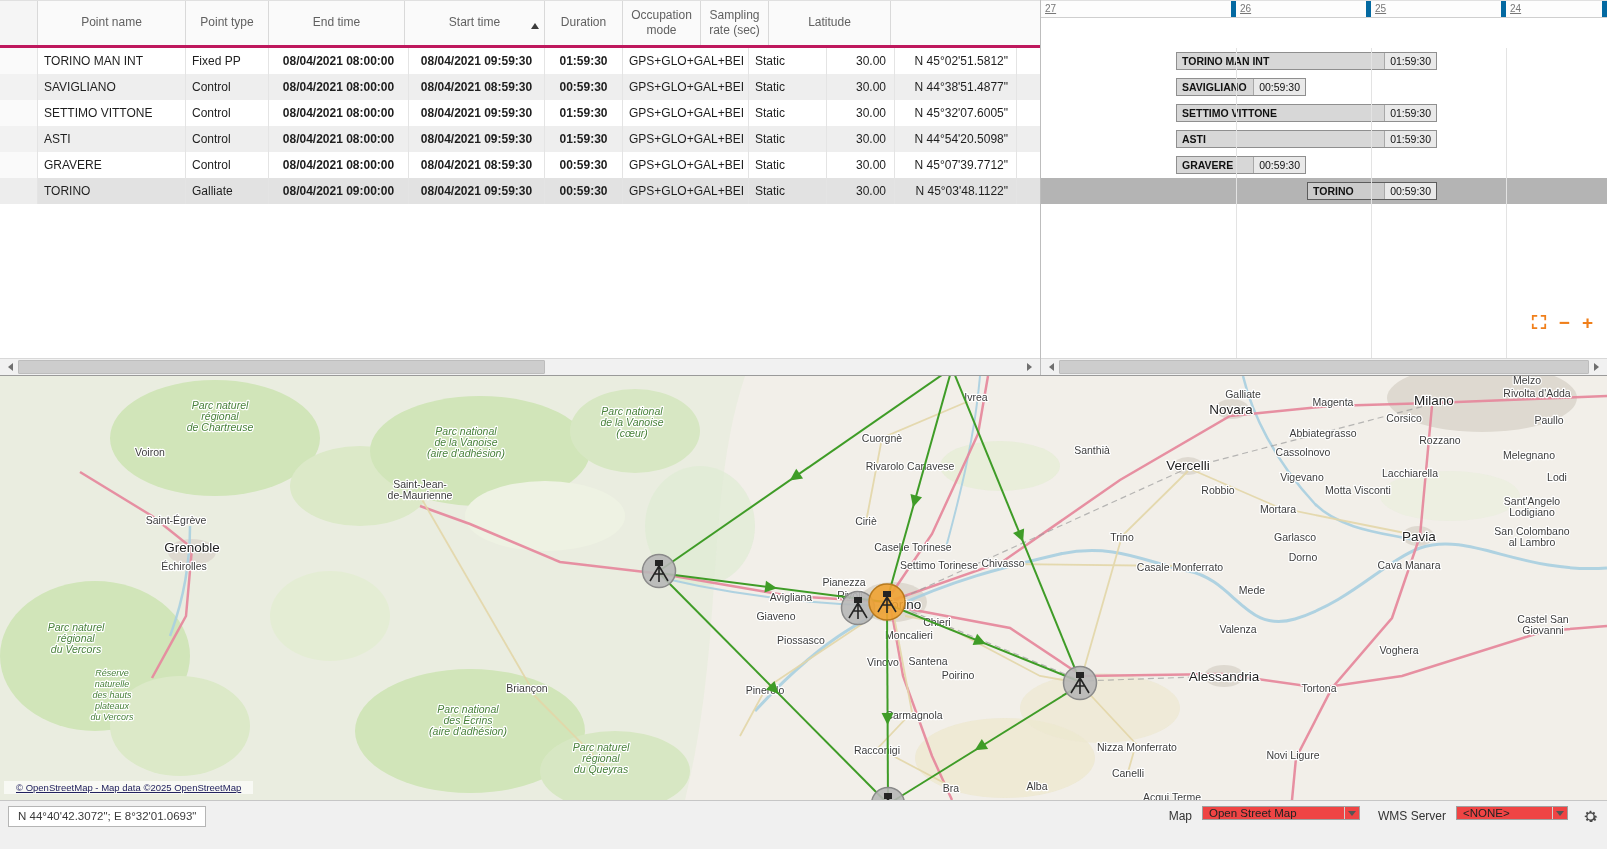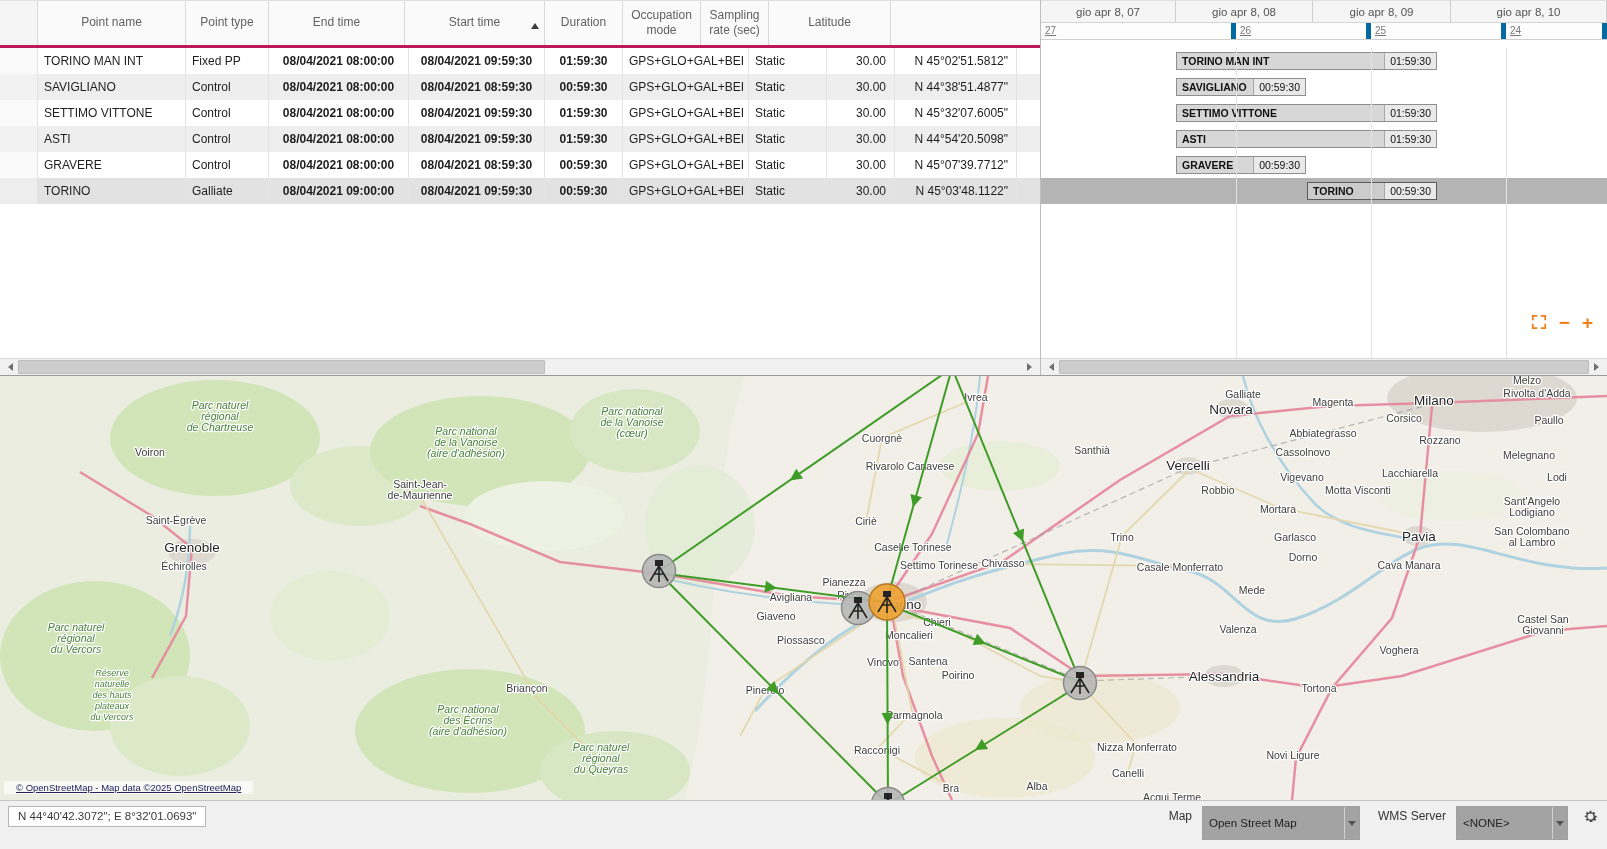--- a/index.html
+++ b/index.html
@@ -69,21 +69,21 @@
   .attribution { position: absolute; left: 4px; bottom: 6px; font-size: 9.5px; color: #22225e;
     background: rgba(255,255,255,.65); padding: 1px 12px; text-decoration: underline; }
 
   
   .status-bar { height: 49px; background: #f0f0f0; border-top: 1px solid #c6c6c6;
     display: flex; align-items: flex-start; padding: 5px 8px; gap: 10px; }
   .coords-box { background: #fff; border: 1px solid #b5b5b5; height: 21px; line-height: 19px;
     padding: 0 9px; font-size: 11.5px; color: #3a3a3a; white-space: nowrap; }
   .sb-spacer { flex: 1; }
   .sb-label { line-height: 21px; color: #333; font-size: 12px; }
-  .combo { background: #a3a3a3; border: 1px solid #a0a0a0; height: 34px; display: flex; align-items: center; }
+  .combo { background: #ef4444; border: 1px solid #a0a0a0; height: 14px; display: flex; align-items: center; }
   .combo .cval { padding: 0 6px; font-size: 11.5px; color: #222; white-space: nowrap; flex: 1; }
   .combo .carrow { width: 15px; height: 100%; display: flex; align-items: center; justify-content: center; border-left: 1px solid #d0d0d0; }
   .tri-d { width: 0; height: 0; border: 4px solid transparent; border-top: 5px solid #555; margin-top: 4px; }
   .gear-wrap { margin-left: 4px; height: 21px; display: flex; align-items: center; cursor: pointer; }
 </style>
 </head>
 <body>
 
 <div class="top-section">
 
@@ -203,26 +203,20 @@
         </div>
       <div class="sb-thumb" style="left:18px; width:527px;"></div>
       <div class="sb-btn right">
           <span class="tri-r"></span>
         </div>
     </div>
   </div>
 
   <div class="timeline-panel">
     <div class="tl-header">
-      <div class="tl-dates">
-          <div class="tl-datecell" style="width: 135px;">gio apr 8, 07</div>
-          <div class="tl-datecell" style="width: 137px;">gio apr 8, 08</div>
-          <div class="tl-datecell" style="width: 138px;">gio apr 8, 09</div>
-          <div class="tl-datecell" style="width: auto; flex: 1 1 0%;">gio apr 8, 10</div>
-        </div>
       <div class="tl-ticks">
           <div class="tl-tickcell" style="width: 195px;">27</div>
           <div class="tl-tickcell" style="width: 135px;">26</div>
           <div class="tl-tickcell" style="width: 135px;">25</div>
           <div class="tl-tickcell" style="width: auto; flex: 1 1 0%;">24</div>
         </div>
     </div>
     <div class="tl-body">
       <div class="tl-row">
           <div class="tl-bar" style="left: 135px; width: 261px;">

